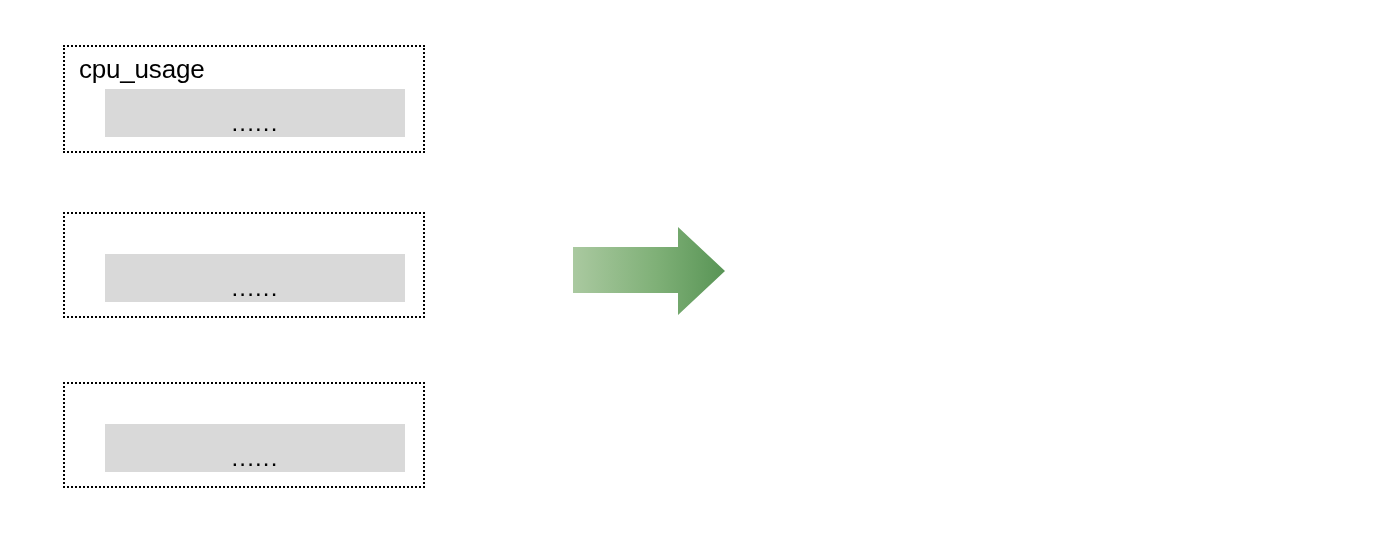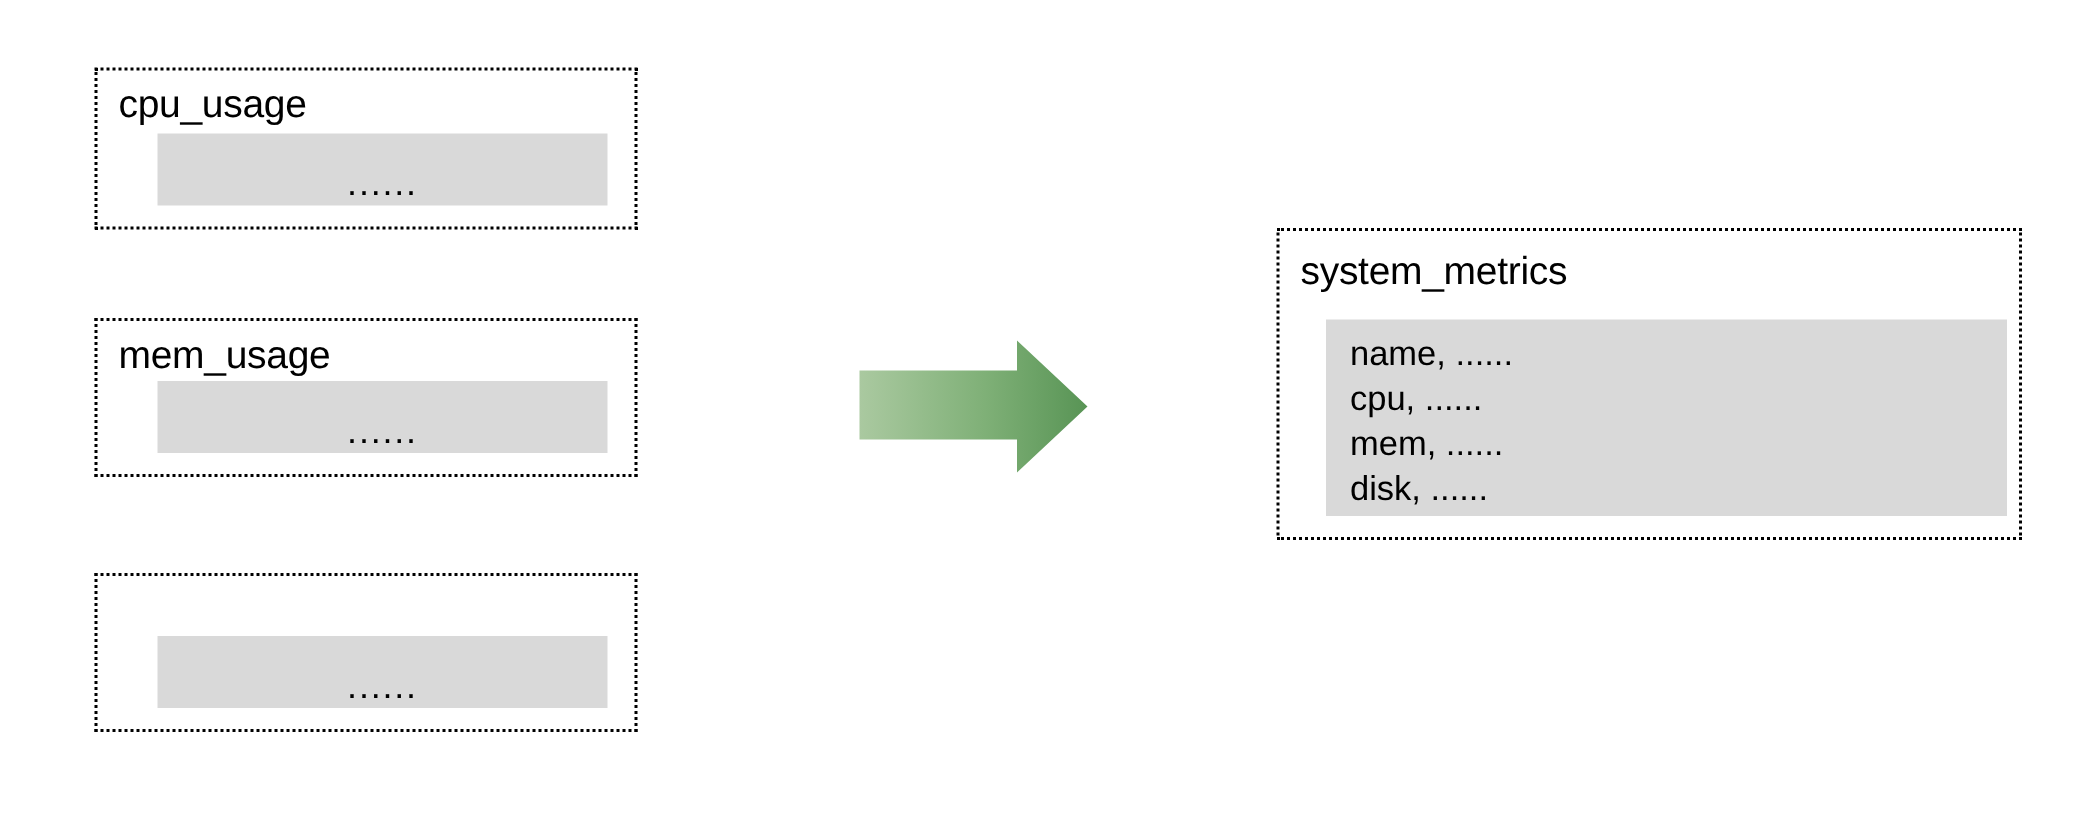--- a/index.html
+++ b/index.html
@@ -124,21 +124,20 @@
 <div class="canvas">
 
   <div class="src-box" id="src-box-1">
     <div class="box-title">cpu_usage</div>
     <div class="data-panel">
       <div class="ellipsis">......</div>
     </div>
   </div>
 
   <div class="src-box" id="src-box-2">
-    <div class="box-title">mem_usage</div>
     <div class="data-panel">
       <div class="ellipsis">......</div>
     </div>
   </div>
 
   <div class="src-box" id="src-box-3">
     <div class="data-panel">
       <div class="ellipsis">......</div>
     </div>
   </div>
@@ -149,25 +148,14 @@
         <linearGradient id="arrowGrad" x1="0" y1="0" x2="1" y2="0">
           <stop offset="0%" stop-color="#aac9a0"></stop>
           <stop offset="55%" stop-color="#7fb077"></stop>
           <stop offset="100%" stop-color="#589455"></stop>
         </linearGradient>
       </defs>
       <polygon points="3,23 108,23 108,3 155,47 108,91 108,69 3,69" fill="url(#arrowGrad)"></polygon>
     </svg>
   </div>
 
-  <div id="dest-box">
-    <div class="box-title">system_metrics</div>
-    <div class="data-panel">
-      <div class="field-list">
-        <div class="field-row">name, ......</div>
-        <div class="field-row">cpu, ......</div>
-        <div class="field-row">mem, ......</div>
-        <div class="field-row">disk, ......</div>
-      </div>
-    </div>
-  </div>
 
 </div>
 
 </body></html>

